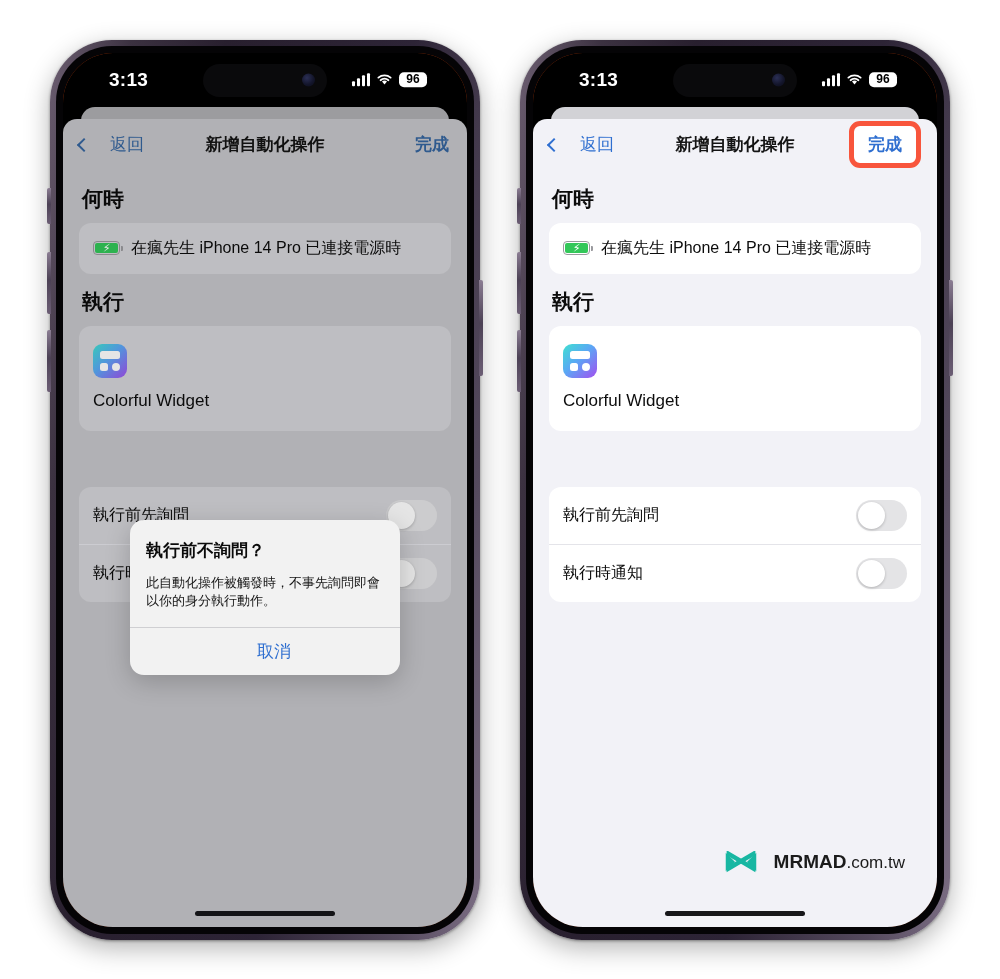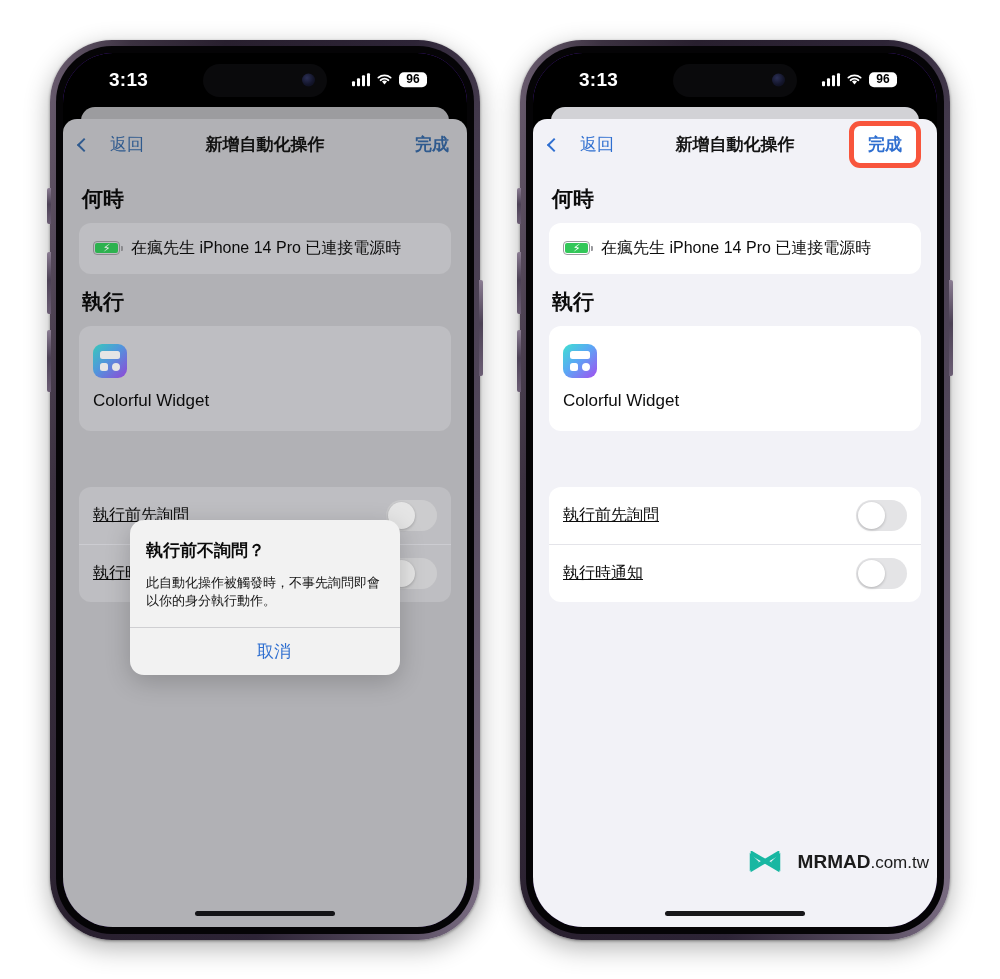--- a/index.html
+++ b/index.html
@@ -44,21 +44,21 @@
     inset: 6px;
     border-radius: 56px;
     background: #050406;
   }
 
   .screen {
     position: absolute;
     inset: 13px;
     border-radius: 50px;
     overflow: hidden;
-    background: #6d28d9;
+    background: #c2410c;
   }
 
   
   .btn-side {
     position: absolute;
     background: linear-gradient(180deg, #8b7d93 0%, #4c4155 45%, #6b5d74 100%);
     border-radius: 2px 0 0 2px;
     left: -3px;
     width: 4px;
   }
@@ -322,21 +322,20 @@
 
   
   .toggles { margin-top: 56px; }
   .tog-row {
     display: flex;
     align-items: center;
     justify-content: space-between;
     padding: 13px 14px;
     font-size: 16px;
     color: #0d0d0d;
-    text-decoration: underline;
   }
   .tog-row + .tog-row { border-top: 1px solid #e4e4e9; }
   .switch {
     width: 51px; height: 31px;
     border-radius: 16px;
     background: #e4e4e6;
     position: relative;
     flex: 0 0 auto;
     cursor: pointer;
   }
@@ -345,21 +344,21 @@
     left: 2px; top: 2px;
     width: 27px; height: 27px;
     border-radius: 50%;
     background: #fff;
     box-shadow: 0 1px 3px rgba(0,0,0,.22);
   }
 
   
   .watermark {
     position: absolute;
-    right: 8px;
+    right: 32px;
     bottom: 54px;
     display: flex;
     align-items: center;
     gap: 16px;
     z-index: 20;
   }
   .wm-logo { width: 34px; height: 22px; }
   .wm-text { font-size: 19px; font-weight: bold; color: #1b1b1b; }
   .wm-text .suffix { font-weight: normal; font-size: 17px; }
 

